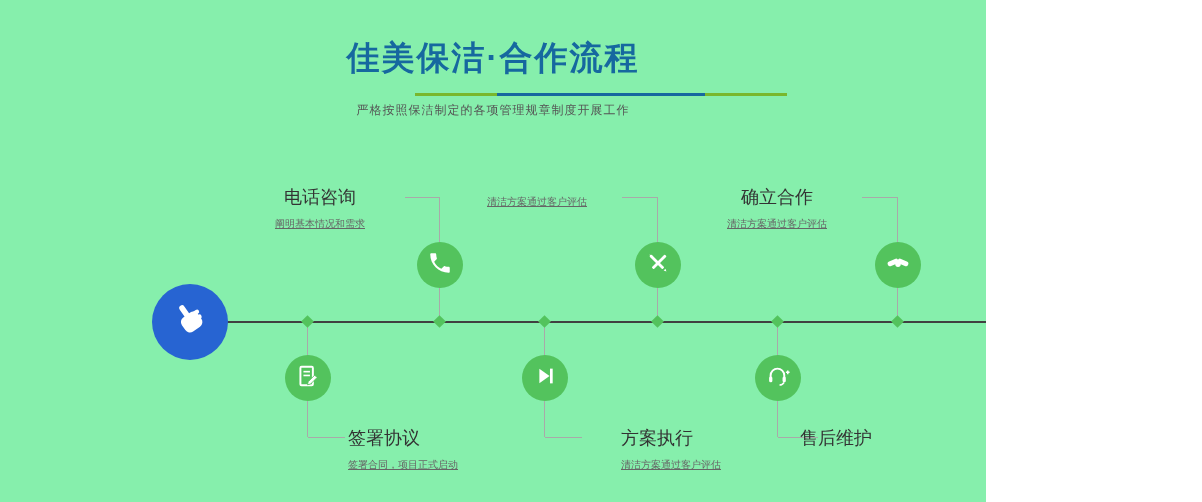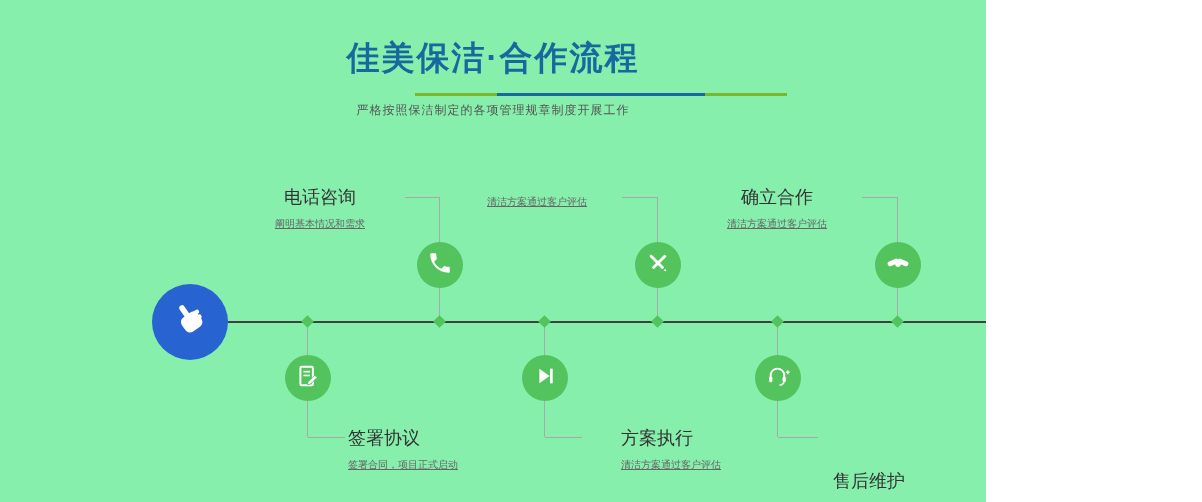--- a/index.html
+++ b/index.html
@@ -161,17 +161,17 @@
     <span>
       <svg width="26" height="26" viewBox="0 0 24 24">
         <path d="M5.2 13.5v-2a6.3 6.3 0 0 1 12.6 0v2" fill="none" stroke="#ffffff" stroke-width="1.8"></path>
         <rect x="3.8" y="12.4" width="3" height="5.4" rx="1.4" fill="#ffffff"></rect>
         <rect x="16.2" y="12.4" width="3" height="5.4" rx="1.4" fill="#ffffff"></rect>
         <path d="M17.6 17.8a4.8 4.8 0 0 1-4.2 2.5" fill="none" stroke="#ffffff" stroke-width="1.5"></path>
         <path d="M19.3 8.6h3.4M21 6.9v3.4" stroke="#ffffff" stroke-width="1.4"></path>
       </svg>
     </span>
   </div>
-  <div class="label bottom" style="left:833px;top:427px;margin-top:43px;">
+  <div class="label bottom" style="left:800px;top:427px;">
     <div class="t">售后维护</div>
   </div>
 
 </div>
 
 </body></html>

